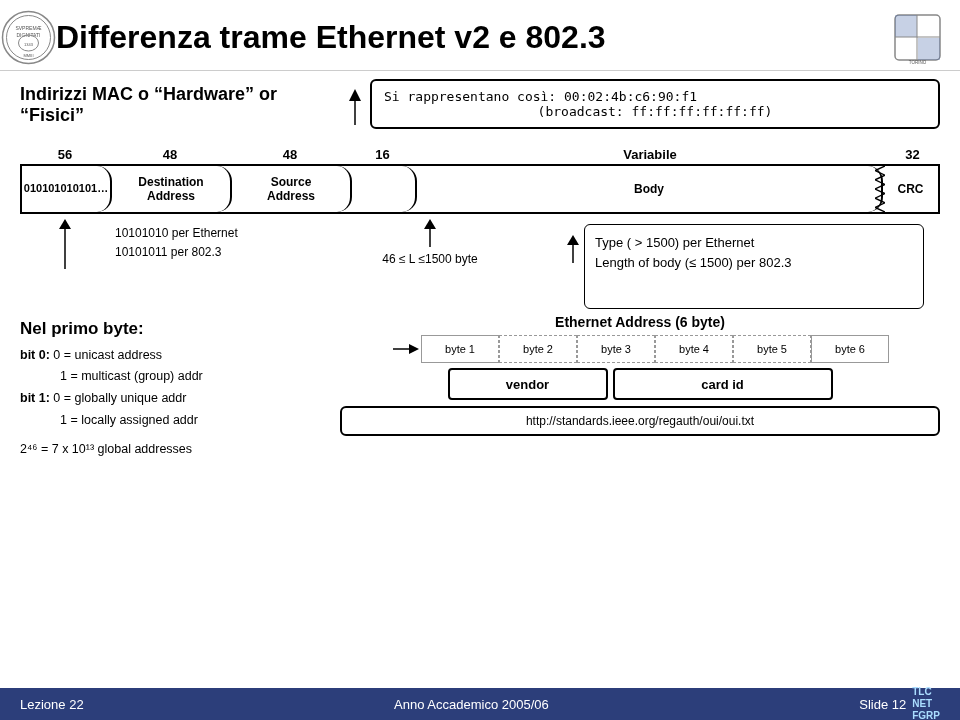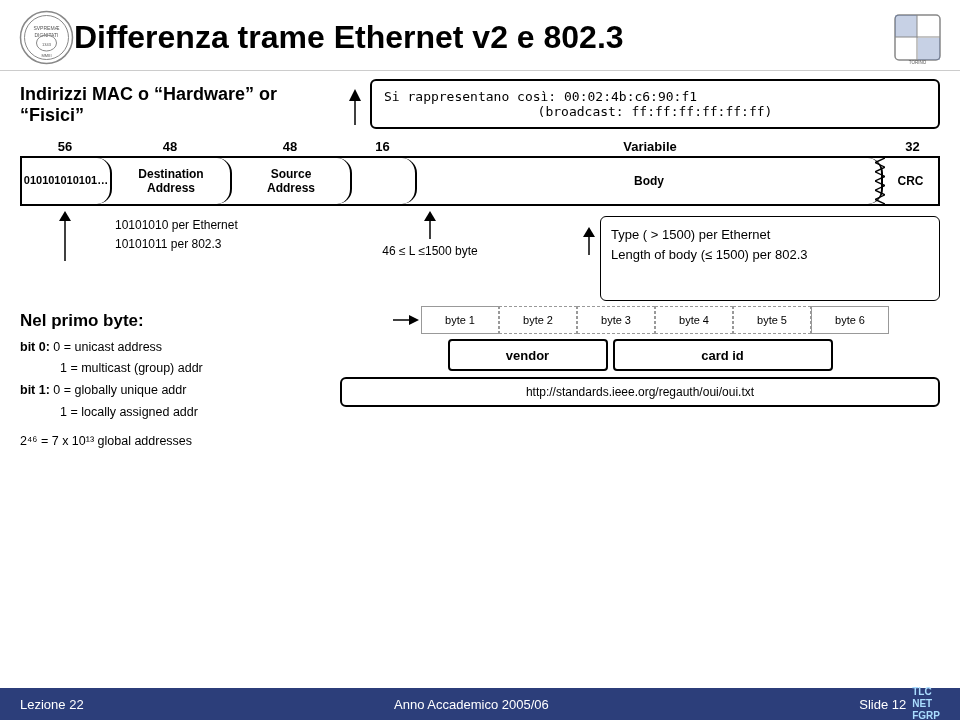--- a/index.html
+++ b/index.html
@@ -10,21 +10,21 @@
       font-family: Arial, sans-serif;
       font-size: 14px;
       overflow: hidden;
       position: relative;
     }
 
     
     .header {
       display: flex;
       align-items: center;
-      padding: 10px 15px 5px 19px;
+      padding: 10px 15px 5px 1px;
       border-bottom: 1px solid #ccc;
     }
     .header-title {
       font-size: 32px;
       font-weight: bold;
       flex: 1;
     }
 
     
     .main {
@@ -60,20 +60,21 @@
     .numbers-row {
       display: flex;
       align-items: center;
       margin-bottom: 2px;
       padding-left: 0px;
     }
     .num-cell {
       text-align: center;
       font-size: 13px;
       font-weight: bold;
+      margin-top: 8px;
     }
     
     .frame-boxes {
       display: flex;
       align-items: stretch;
       border: 2px solid #000;
       height: 50px;
       position: relative;
     }
     .frame-box {
@@ -97,21 +98,21 @@
     .frame-box.body { flex: 1; align-items: center; }
     .frame-box.crc-box { flex: 0 0 55px; }
     
     .frame-box.crc-box {
       position: relative;
     }
 
     
     .right-annotation {
       position: absolute;
-      right: 0;
+      right: 16px;
       top: 0;
       width: 340px;
       border: 1px solid #000;
       border-radius: 6px;
       padding: 8px 10px;
       font-size: 13px;
       line-height: 1.5;
     }
 
     
@@ -365,20 +366,21 @@
         <span>  </span>
         <span>0 = globally unique addr</span>
       </div>
       <div style="font-size:12.5px; padding-left:40px; line-height:1.75;">
         <span>1 = locally assigned addr</span>
       </div>
       <div class="global-addr" style="font-size:12.5px; margin-top:6px;">2⁴⁶ = 7 x 10¹³ global addresses</div>
     </div>
 
     <div class="right-detail">
+      <div class="eth-addr-title">Ethernet Address (6 byte)</div>
 
       <div style="display:flex; justify-content:center; position:relative;">
 
         <div style="display:flex; align-items:center;">
           <svg width="30" height="28">
             <line x1="2" y1="14" x2="24" y2="14" stroke="#000" stroke-width="1.5"></line>
             <polygon points="18,9 28,14 18,19" fill="#000"></polygon>
           </svg>
         </div>
         <div class="eth-byte first">

